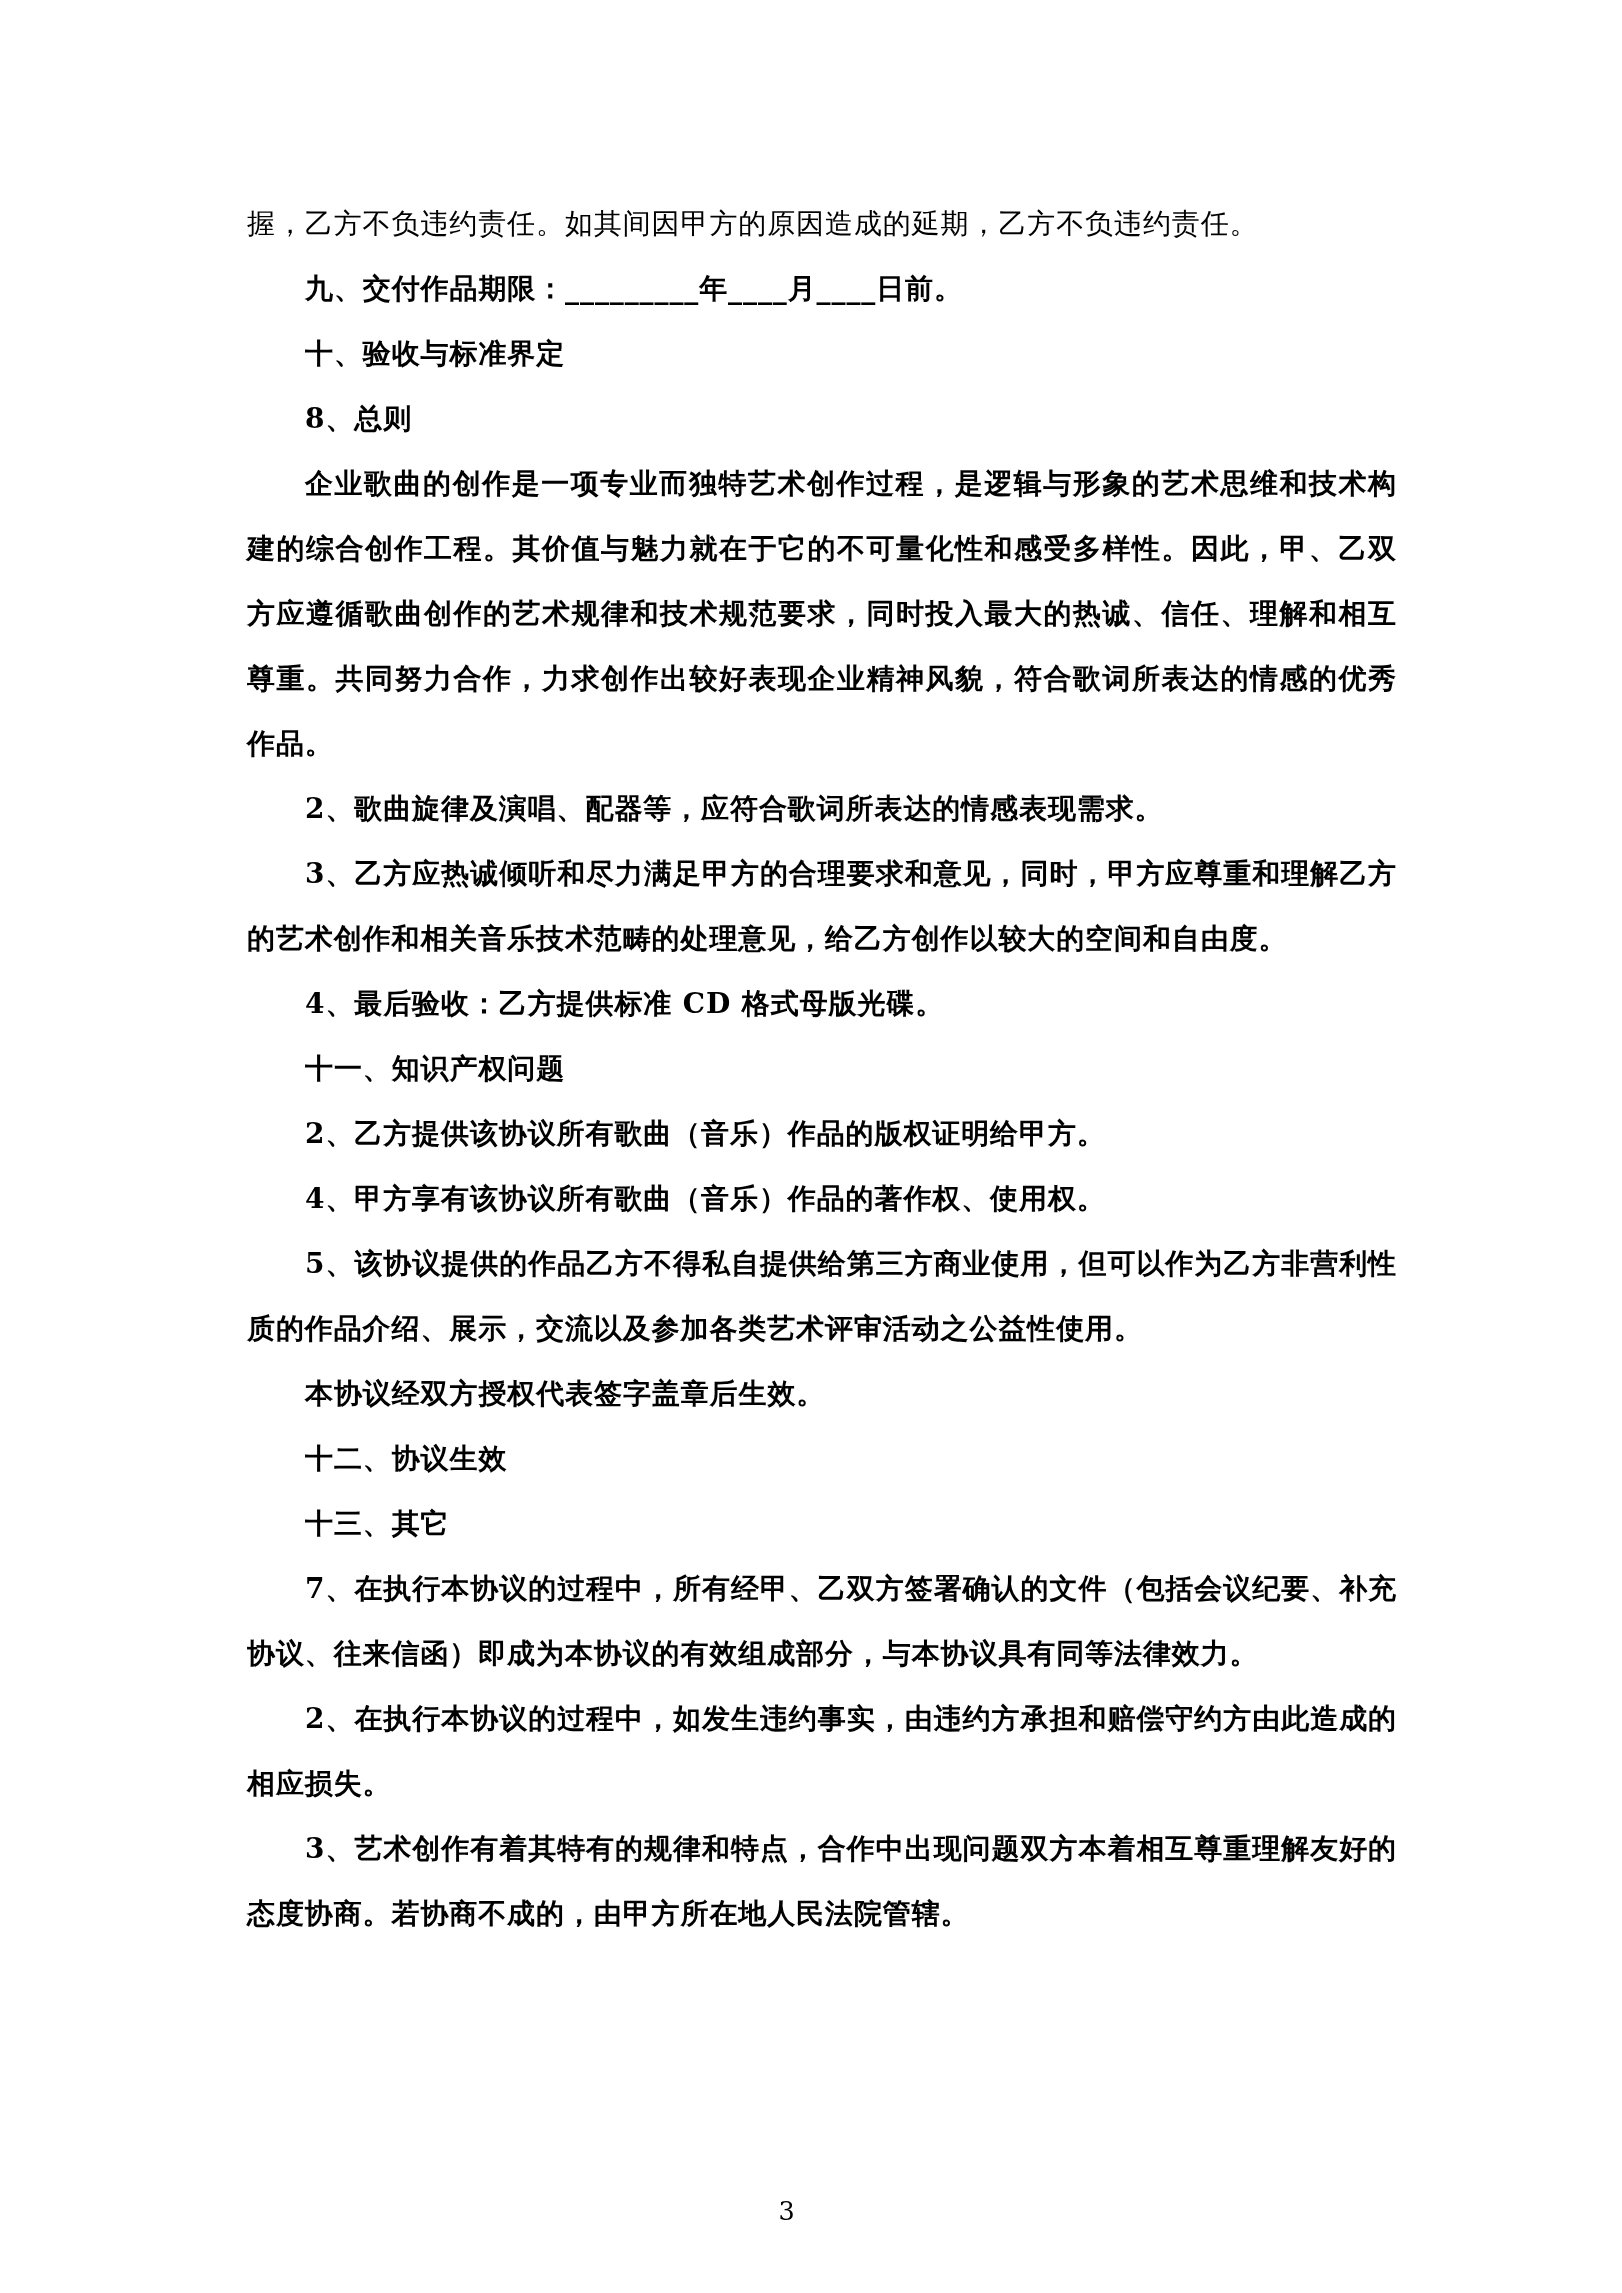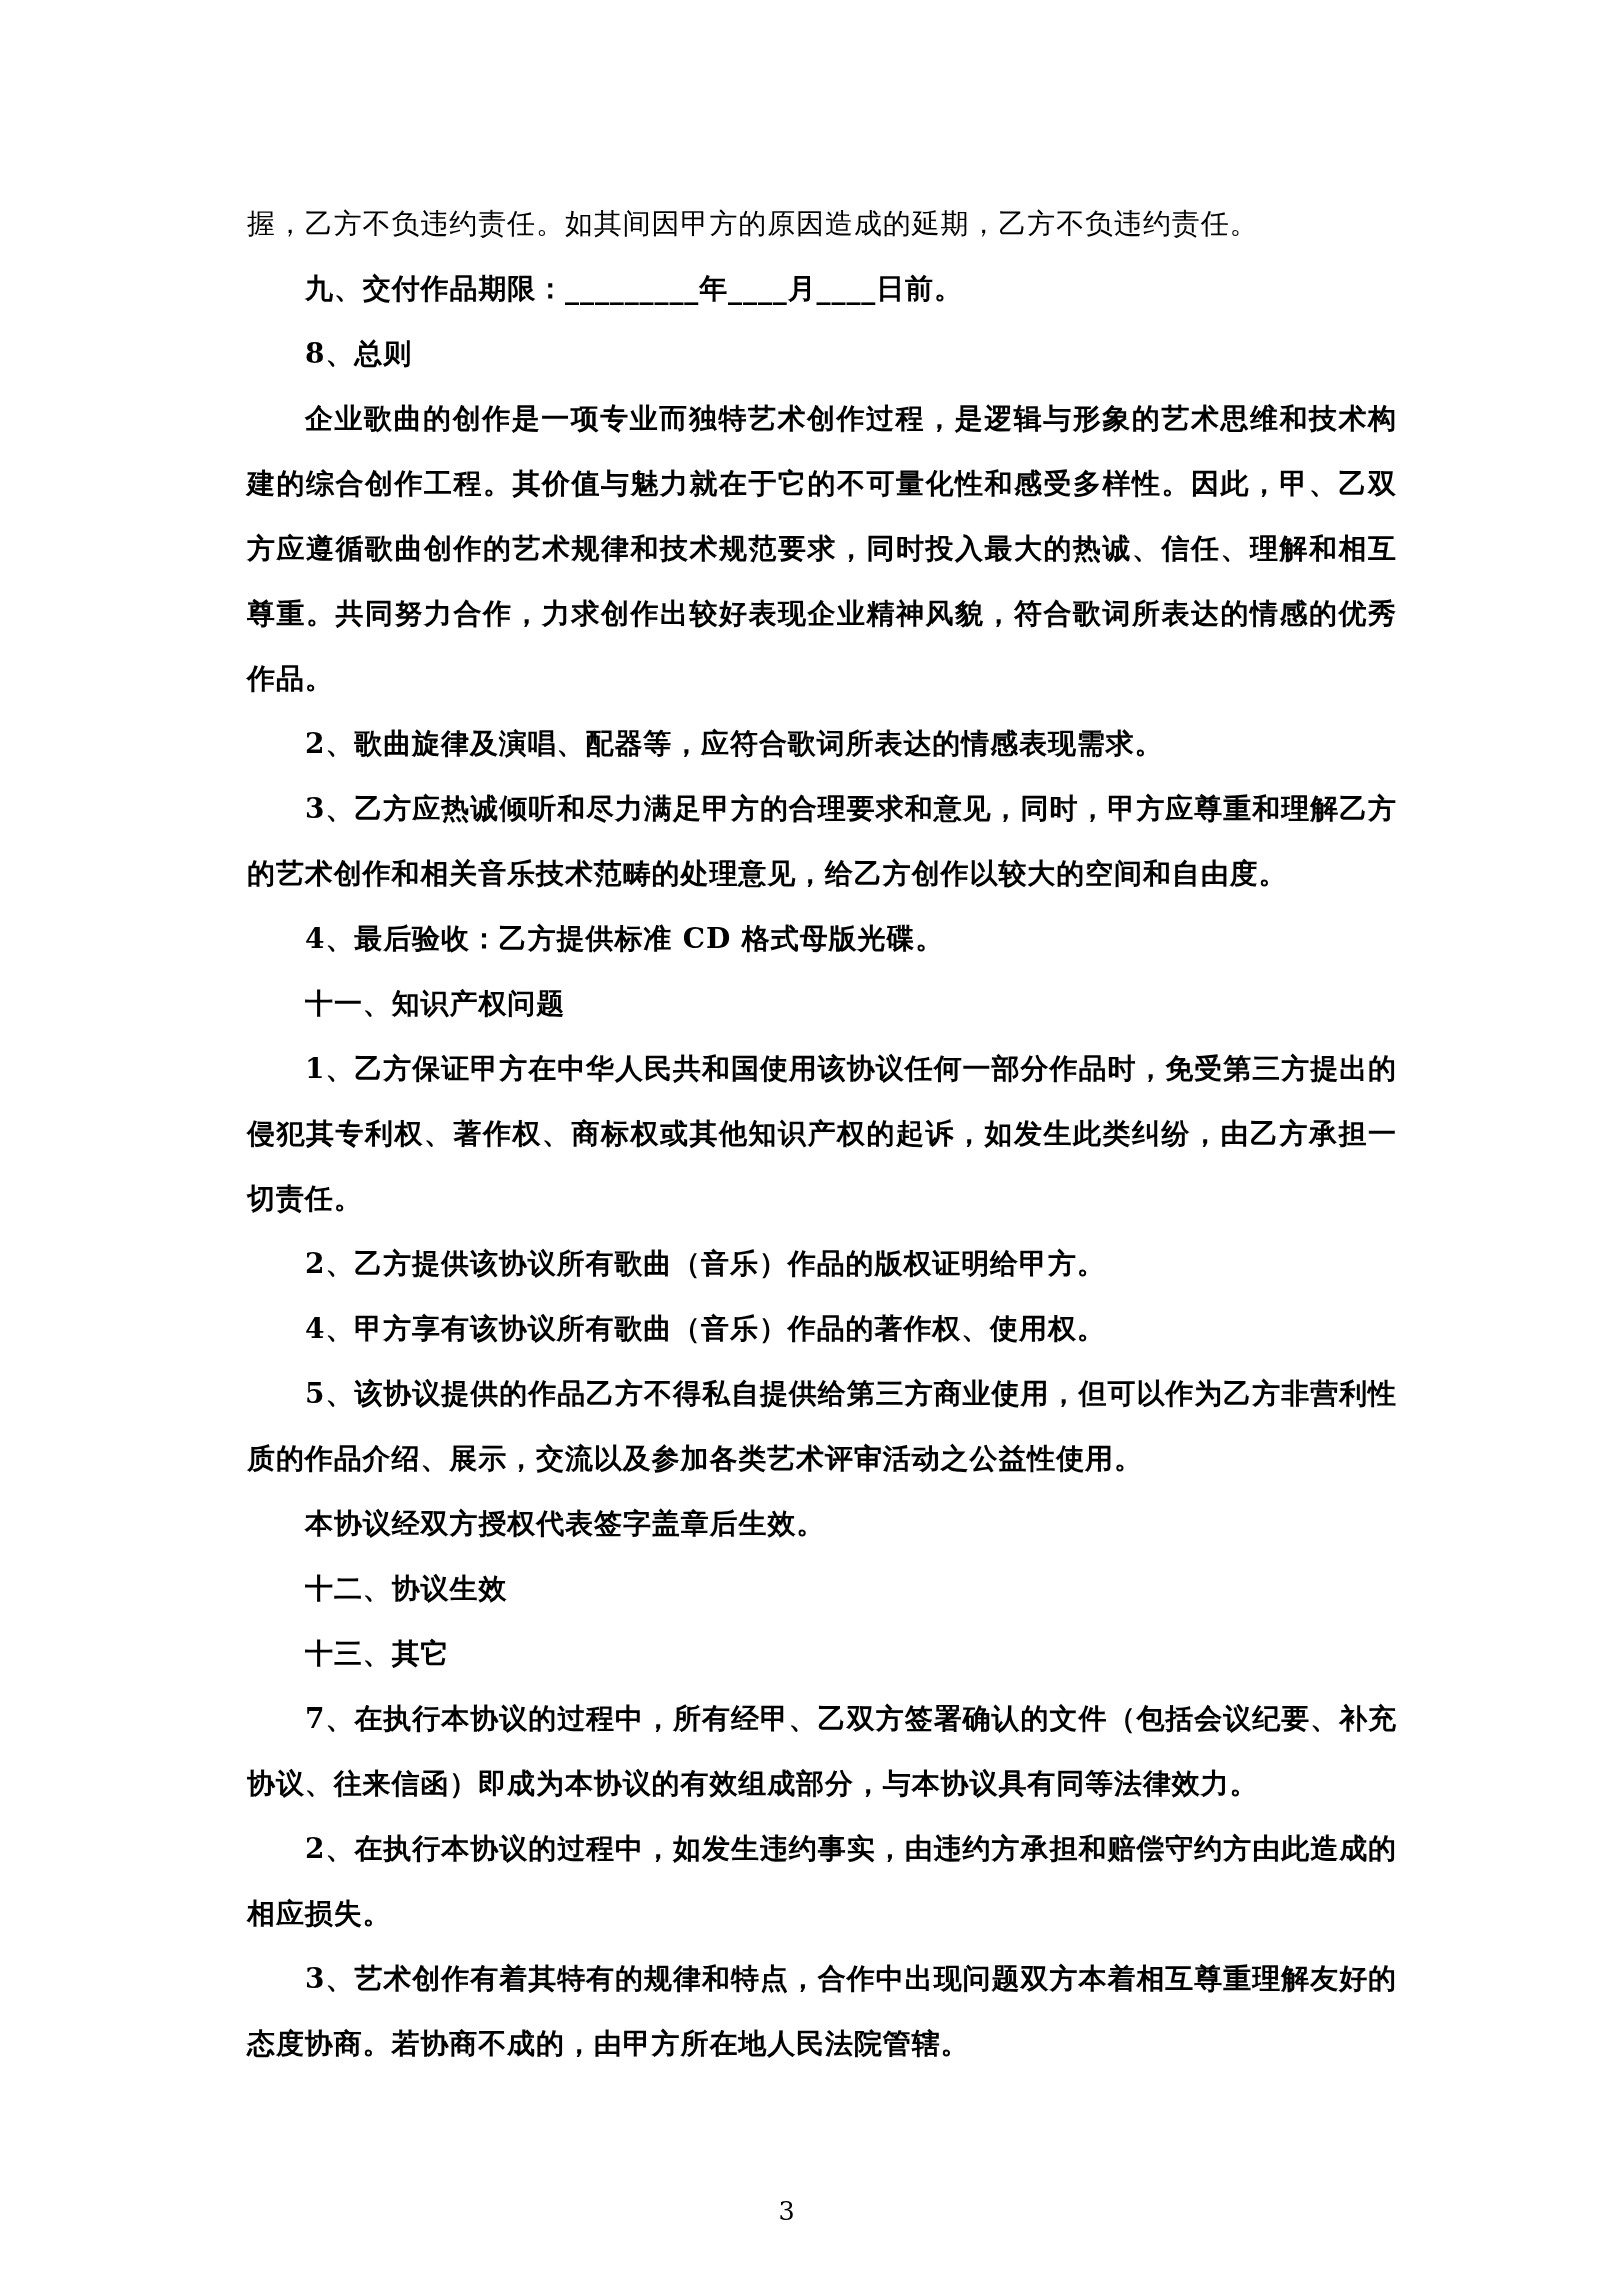--- a/index.html
+++ b/index.html
@@ -47,27 +47,27 @@
     color: #000000;
   }
 </style>
 </head>
 <body>
 
 <div class="page">
   <div class="content">
       <p class="para">握，乙方不负违约责任。如其间因甲方的原因造成的延期，乙方不负违约责任。</p>
       <p class="para first">九、交付作品期限：_________年____月____日前。</p>
+      <p class="para first">十、验收与标准界定</p>
       <p class="para first">8、总则</p>
       <p class="para first">企业歌曲的创作是一项专业而独特艺术创作过程，是逻辑与形象的艺术思维和技术构建的综合创作工程。其价值与魅力就在于它的不可量化性和感受多样性。因此，甲、乙双方应遵循歌曲创作的艺术规律和技术规范要求，同时投入最大的热诚、信任、理解和相互尊重。共同努力合作，力求创作出较好表现企业精神风貌，符合歌词所表达的情感的优秀作品。</p>
       <p class="para first">2、歌曲旋律及演唱、配器等，应符合歌词所表达的情感表现需求。</p>
       <p class="para first">3、乙方应热诚倾听和尽力满足甲方的合理要求和意见，同时，甲方应尊重和理解乙方的艺术创作和相关音乐技术范畴的处理意见，给乙方创作以较大的空间和自由度。</p>
       <p class="para first">4、最后验收：乙方提供标准 CD 格式母版光碟。</p>
       <p class="para first">十一、知识产权问题</p>
-      <p class="para first">1、乙方保证甲方在中华人民共和国使用该协议任何一部分作品时，免受第三方提出的侵犯其专利权、著作权、商标权或其他知识产权的起诉，如发生此类纠纷，由乙方承担一切责任。</p>
       <p class="para first">2、乙方提供该协议所有歌曲（音乐）作品的版权证明给甲方。</p>
       <p class="para first">4、甲方享有该协议所有歌曲（音乐）作品的著作权、使用权。</p>
       <p class="para first">5、该协议提供的作品乙方不得私自提供给第三方商业使用，但可以作为乙方非营利性质的作品介绍、展示，交流以及参加各类艺术评审活动之公益性使用。</p>
       <p class="para first">本协议经双方授权代表签字盖章后生效。</p>
       <p class="para first">十二、协议生效</p>
       <p class="para first">十三、其它</p>
       <p class="para first">7、在执行本协议的过程中，所有经甲、乙双方签署确认的文件（包括会议纪要、补充协议、往来信函）即成为本协议的有效组成部分，与本协议具有同等法律效力。</p>
       <p class="para first">2、在执行本协议的过程中，如发生违约事实，由违约方承担和赔偿守约方由此造成的相应损失。</p>
       <p class="para first">3、艺术创作有着其特有的规律和特点，合作中出现问题双方本着相互尊重理解友好的态度协商。若协商不成的，由甲方所在地人民法院管辖。</p>
     </div>

